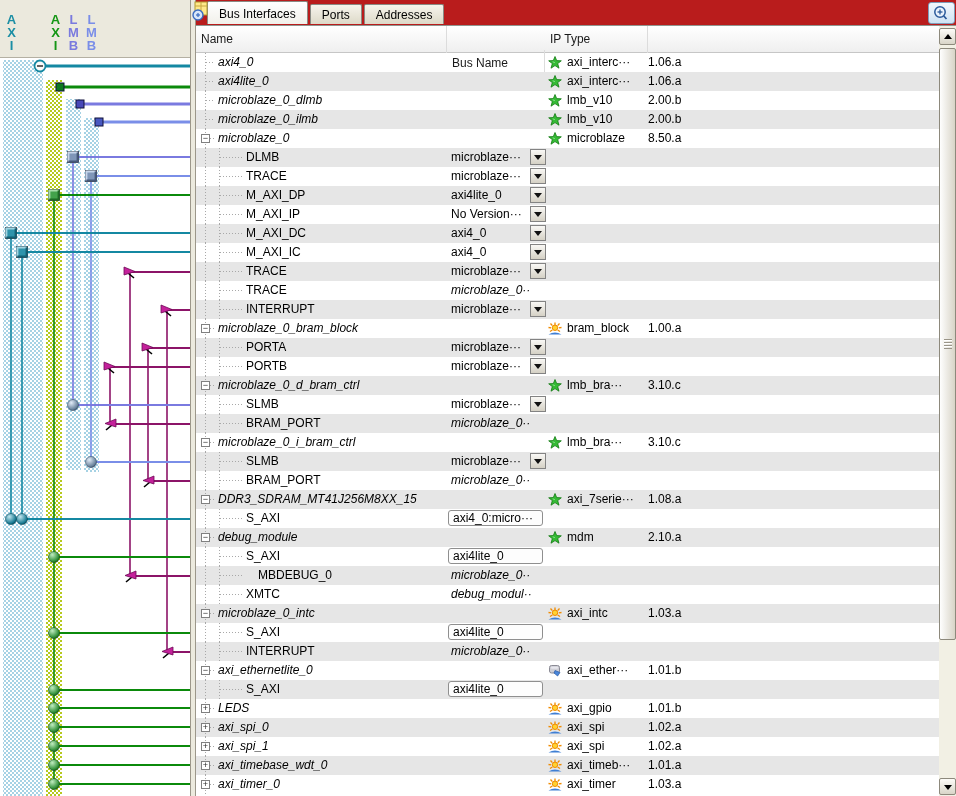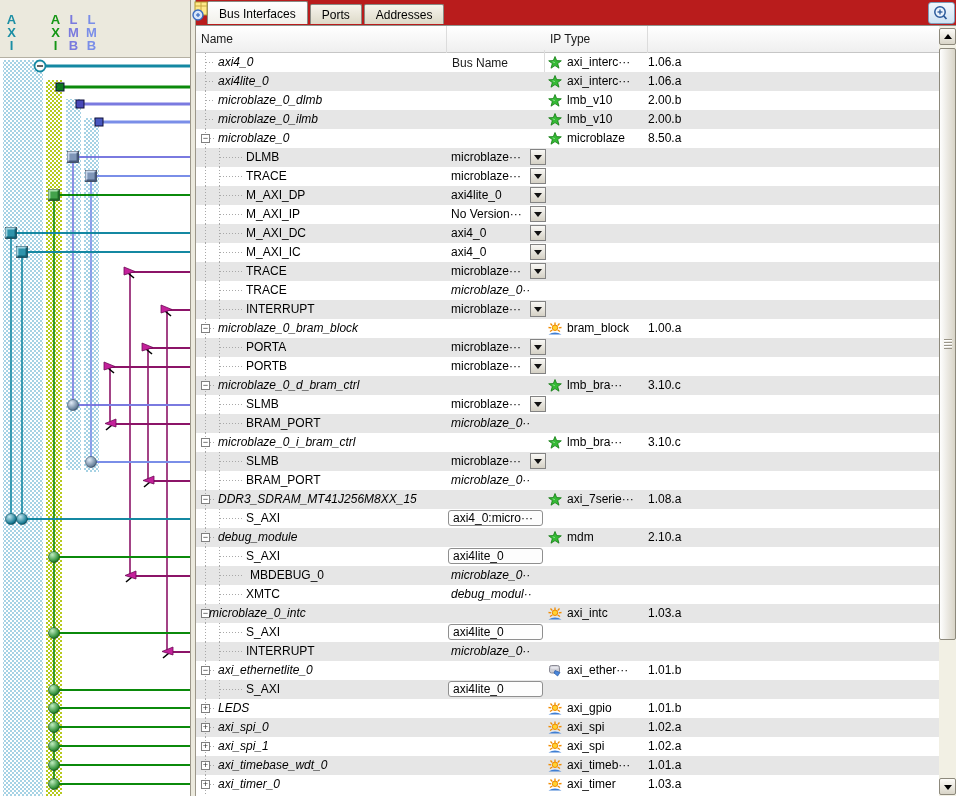--- a/index.html
+++ b/index.html
@@ -484,35 +484,35 @@
           <div class="tvline" style="left:9px"></div>
           <div class="tvline" style="left:23px"></div>
           <div class="thline" style="left:24px;top:9px;width:22px"></div>
           <span class="nm " style="left:50px">S_AXI</span>
           <span class="busbox">axi4lite_0</span>
         </div>
         <div class="row even">
           <div class="tvline" style="left:9px"></div>
           <div class="tvline" style="left:23px"></div>
           <div class="thline" style="left:24px;top:9px;width:22px"></div>
-          <span class="nm " style="left:54px">MBDEBUG_0</span>
+          <span class="nm " style="left:62px">MBDEBUG_0</span>
           <span class="busval it">microblaze_0···</span>
         </div>
         <div class="row">
           <div class="tvline" style="left:9px"></div>
           <div class="tvline" style="left:23px"></div>
           <div class="thline" style="left:24px;top:9px;width:22px"></div>
           <span class="nm " style="left:50px">XMTC</span>
           <span class="busval it">debug_modul···</span>
         </div>
         <div class="row even">
           <div class="tvline" style="left:9px"></div>
           <div class="expander">−</div>
           <div class="thline" style="left:14px;top:9px;width:6px"></div>
-          <span class="nm it" style="left:13px">microblaze_0_intc</span>
+          <span class="nm it" style="left:22px">microblaze_0_intc</span>
           <span class="ticon"><svg width="14" height="13" viewBox="0 0 14 13">
               <g stroke="#f08b00" stroke-width="1.3">
                 <line x1="7" y1="0.5" x2="7" y2="3"></line>
                 <line x1="2.5" y1="1.5" x2="4.4" y2="3.6"></line>
                 <line x1="11.5" y1="1.5" x2="9.6" y2="3.6"></line>
                 <line x1="0.5" y1="5.5" x2="3.2" y2="5.8"></line>
                 <line x1="13.5" y1="5.5" x2="10.8" y2="5.8"></line>
                 <line x1="2" y1="9.5" x2="4.4" y2="8"></line>
                 <line x1="12" y1="9.5" x2="9.6" y2="8"></line>
               </g>

